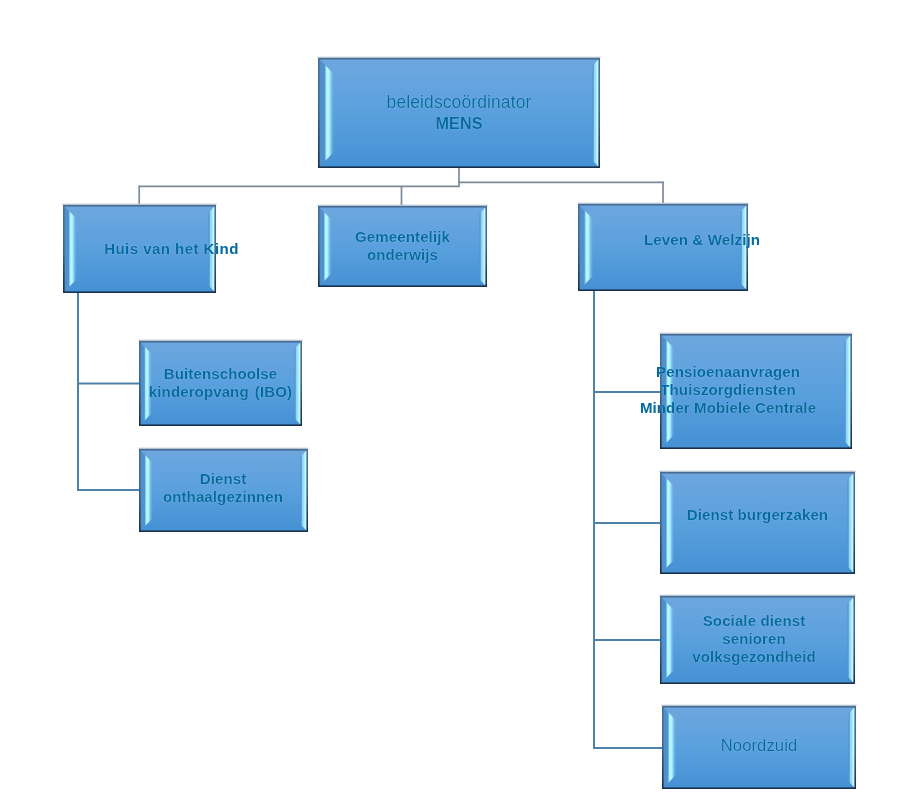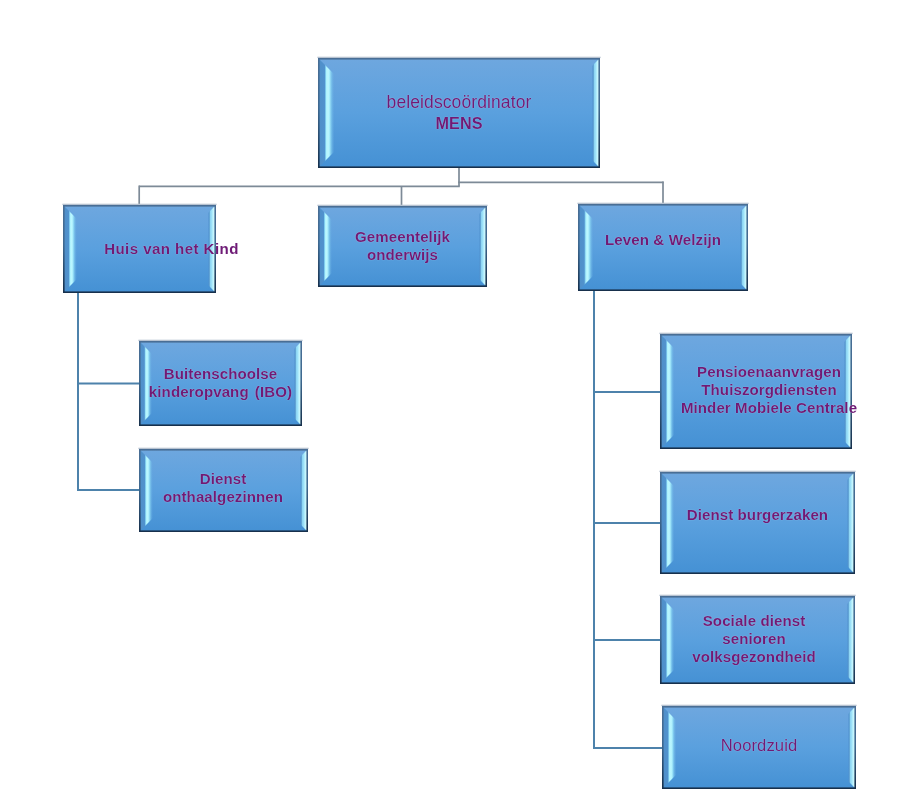--- a/index.html
+++ b/index.html
@@ -5,21 +5,21 @@
 <style>
   html,body{margin:0;padding:0;}
   body{
     width:923px;height:794px;background:#ffffff;overflow:hidden;
     font-family:"Liberation Sans",sans-serif;
   }
   #chart{position:relative;width:923px;height:794px;background:#ffffff;}
   #lines{position:absolute;left:0;top:0;}
   #boxlayer{position:absolute;left:0;top:0;}
   .label{
-    position:absolute;text-align:center;color:#701a75;
+    position:absolute;text-align:center;color:#0369a1;
     font-weight:bold;font-size:15.05px;line-height:18px;
     white-space:pre;letter-spacing:0.1px;
     text-shadow:0 0 0.9px rgba(232,252,255,0.75);
   }
   .label .reg{font-weight:normal;}
 </style>
 </head>
 <body>
 
 <div id="chart">
@@ -149,22 +149,22 @@
         <path d="M662.8,706.8 L676.5,720.5 L676.5,774.5 L662.8,788.2 Z" fill="url(#bevelL)"></path>
         <path d="M848,714 L855.2,706.8 L855.2,788.2 L848,781 Z" fill="url(#bevelR)"></path>
         <rect x="662.8" y="706.8" width="192.4" height="81.4" fill="none" stroke="url(#edge)" stroke-width="1.6"></rect>
       </g>
     </svg>
 
 <div id="labels">
       <div class="label" style="left: 318px; width: 282px; font-size: 17.5px; line-height: 21px; top: 92px;"><div class="reg">beleidscoördinator</div><div style="font-size: 16.2px;">MENS</div></div>
       <div class="label" style="left: 63px; width: 153px; letter-spacing: 0.45px; line-height: 18px; top: 240px; padding-left: 32px;"><div>Huis van het Kind</div></div>
       <div class="label" style="left: 318px; width: 169px; line-height: 18px; top: 227.5px;"><div>Gemeentelijk</div><div>onderwijs</div></div>
-      <div class="label" style="left: 578px; width: 170px; font-size: 15.1px; line-height: 18px; top: 230.5px;"><div>Leven &amp; Welzijn</div></div>
+      <div class="label" style="left: 578px; width: 170px; font-size: 15.1px; line-height: 18px; top: 230.5px; padding-left: 39px;"><div>Leven &amp; Welzijn</div></div>
       <div class="label" style="left: 139px; width: 163px; word-spacing: -1.2px; line-height: 18px; top: 364.5px;"><div>Buitenschoolse</div><div>kinderopvang  (IBO)</div></div>
       <div class="label" style="left: 139px; width: 168px; line-height: 18px; top: 469.5px;"><div>Dienst</div><div>onthaalgezinnen</div></div>
-      <div class="label" style="left: 673px; width: 192px; line-height: 18px; top: 362.5px; text-align: center;"><div>Pensioenaanvragen</div><div>Thuiszorgdiensten</div><div>Minder Mobiele Centrale</div></div>
+      <div class="label" style="left: 632px; width: 192px; line-height: 18px; top: 362.5px; text-align: center;"><div>Pensioenaanvragen</div><div>Thuiszorgdiensten</div><div>Minder Mobiele Centrale</div></div>
       <div class="label" style="left: 660px; width: 195px; word-spacing: -2.2px; line-height: 18px; top: 506px;"><div>Dienst  burgerzaken</div></div>
       <div class="label" style="left: 660px; width: 188px; line-height: 18px; top: 612px;"><div>Sociale dienst</div><div>senioren</div><div>volksgezondheid</div></div>
       <div class="label" style="left: 662px; width: 194px; font-size: 16.6px; line-height: 18px; top: 736.5px;"><div class="reg">Noordzuid</div></div>
     </div>
 
 </div>
 
 </body></html>

